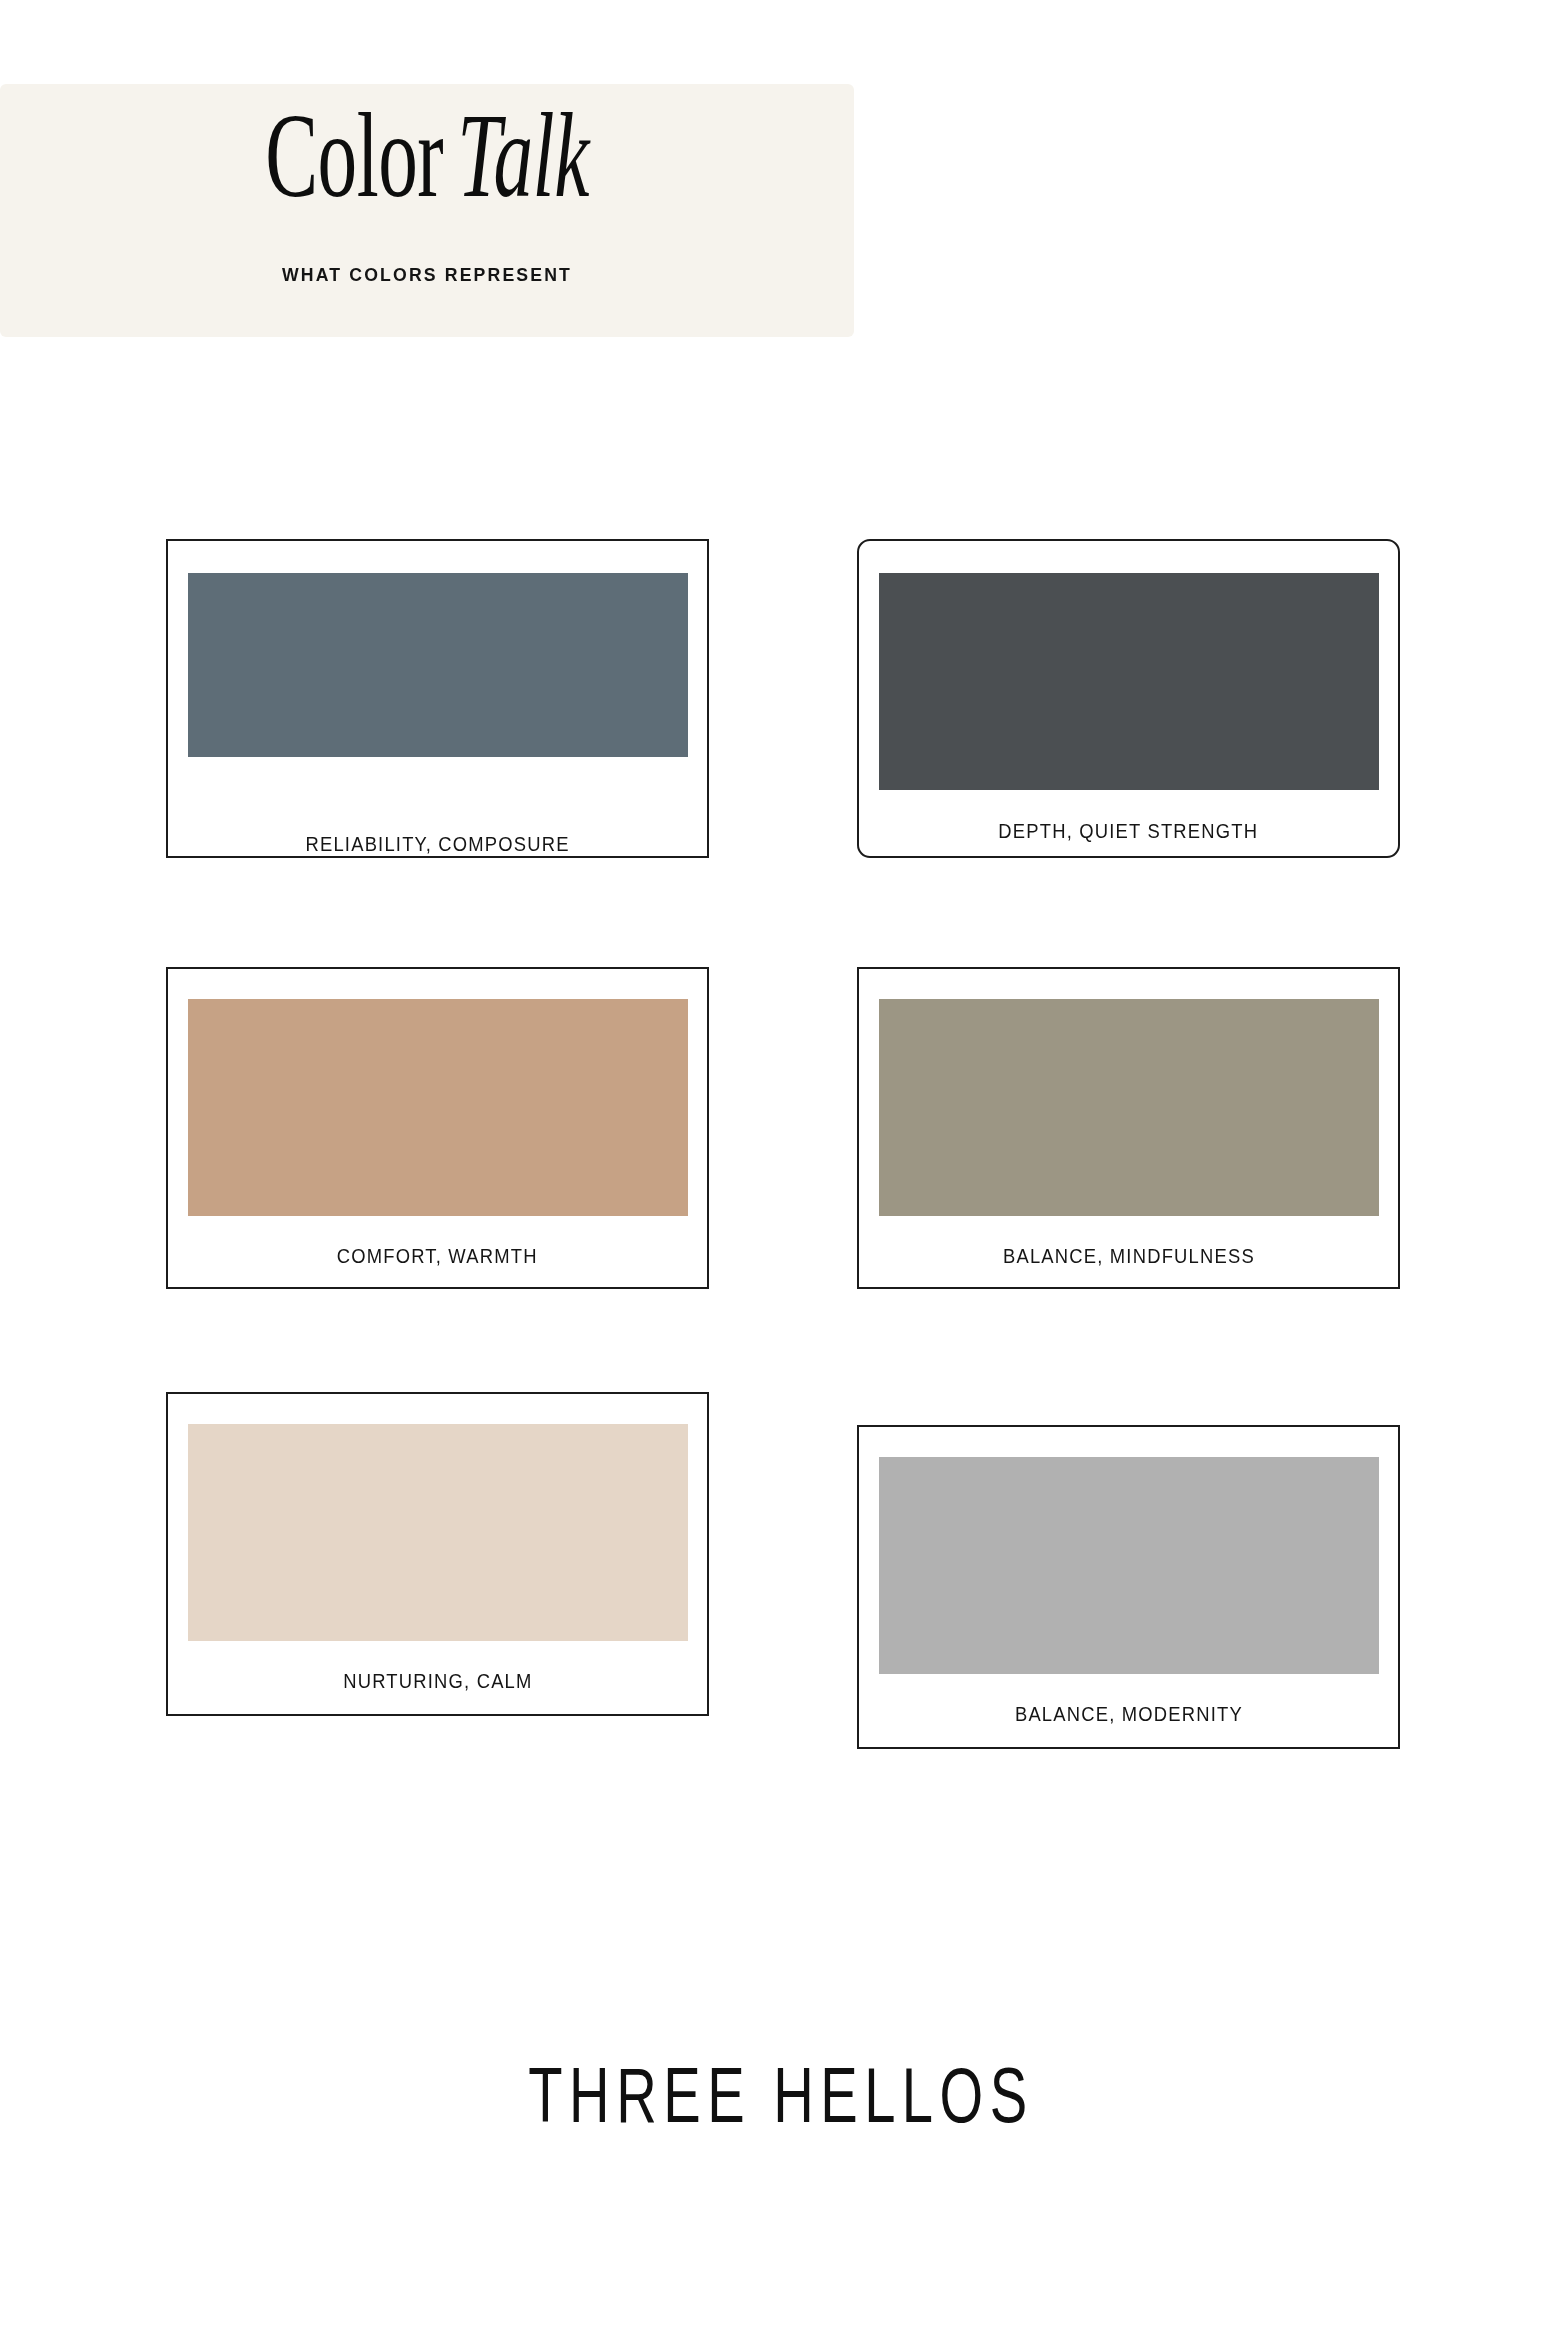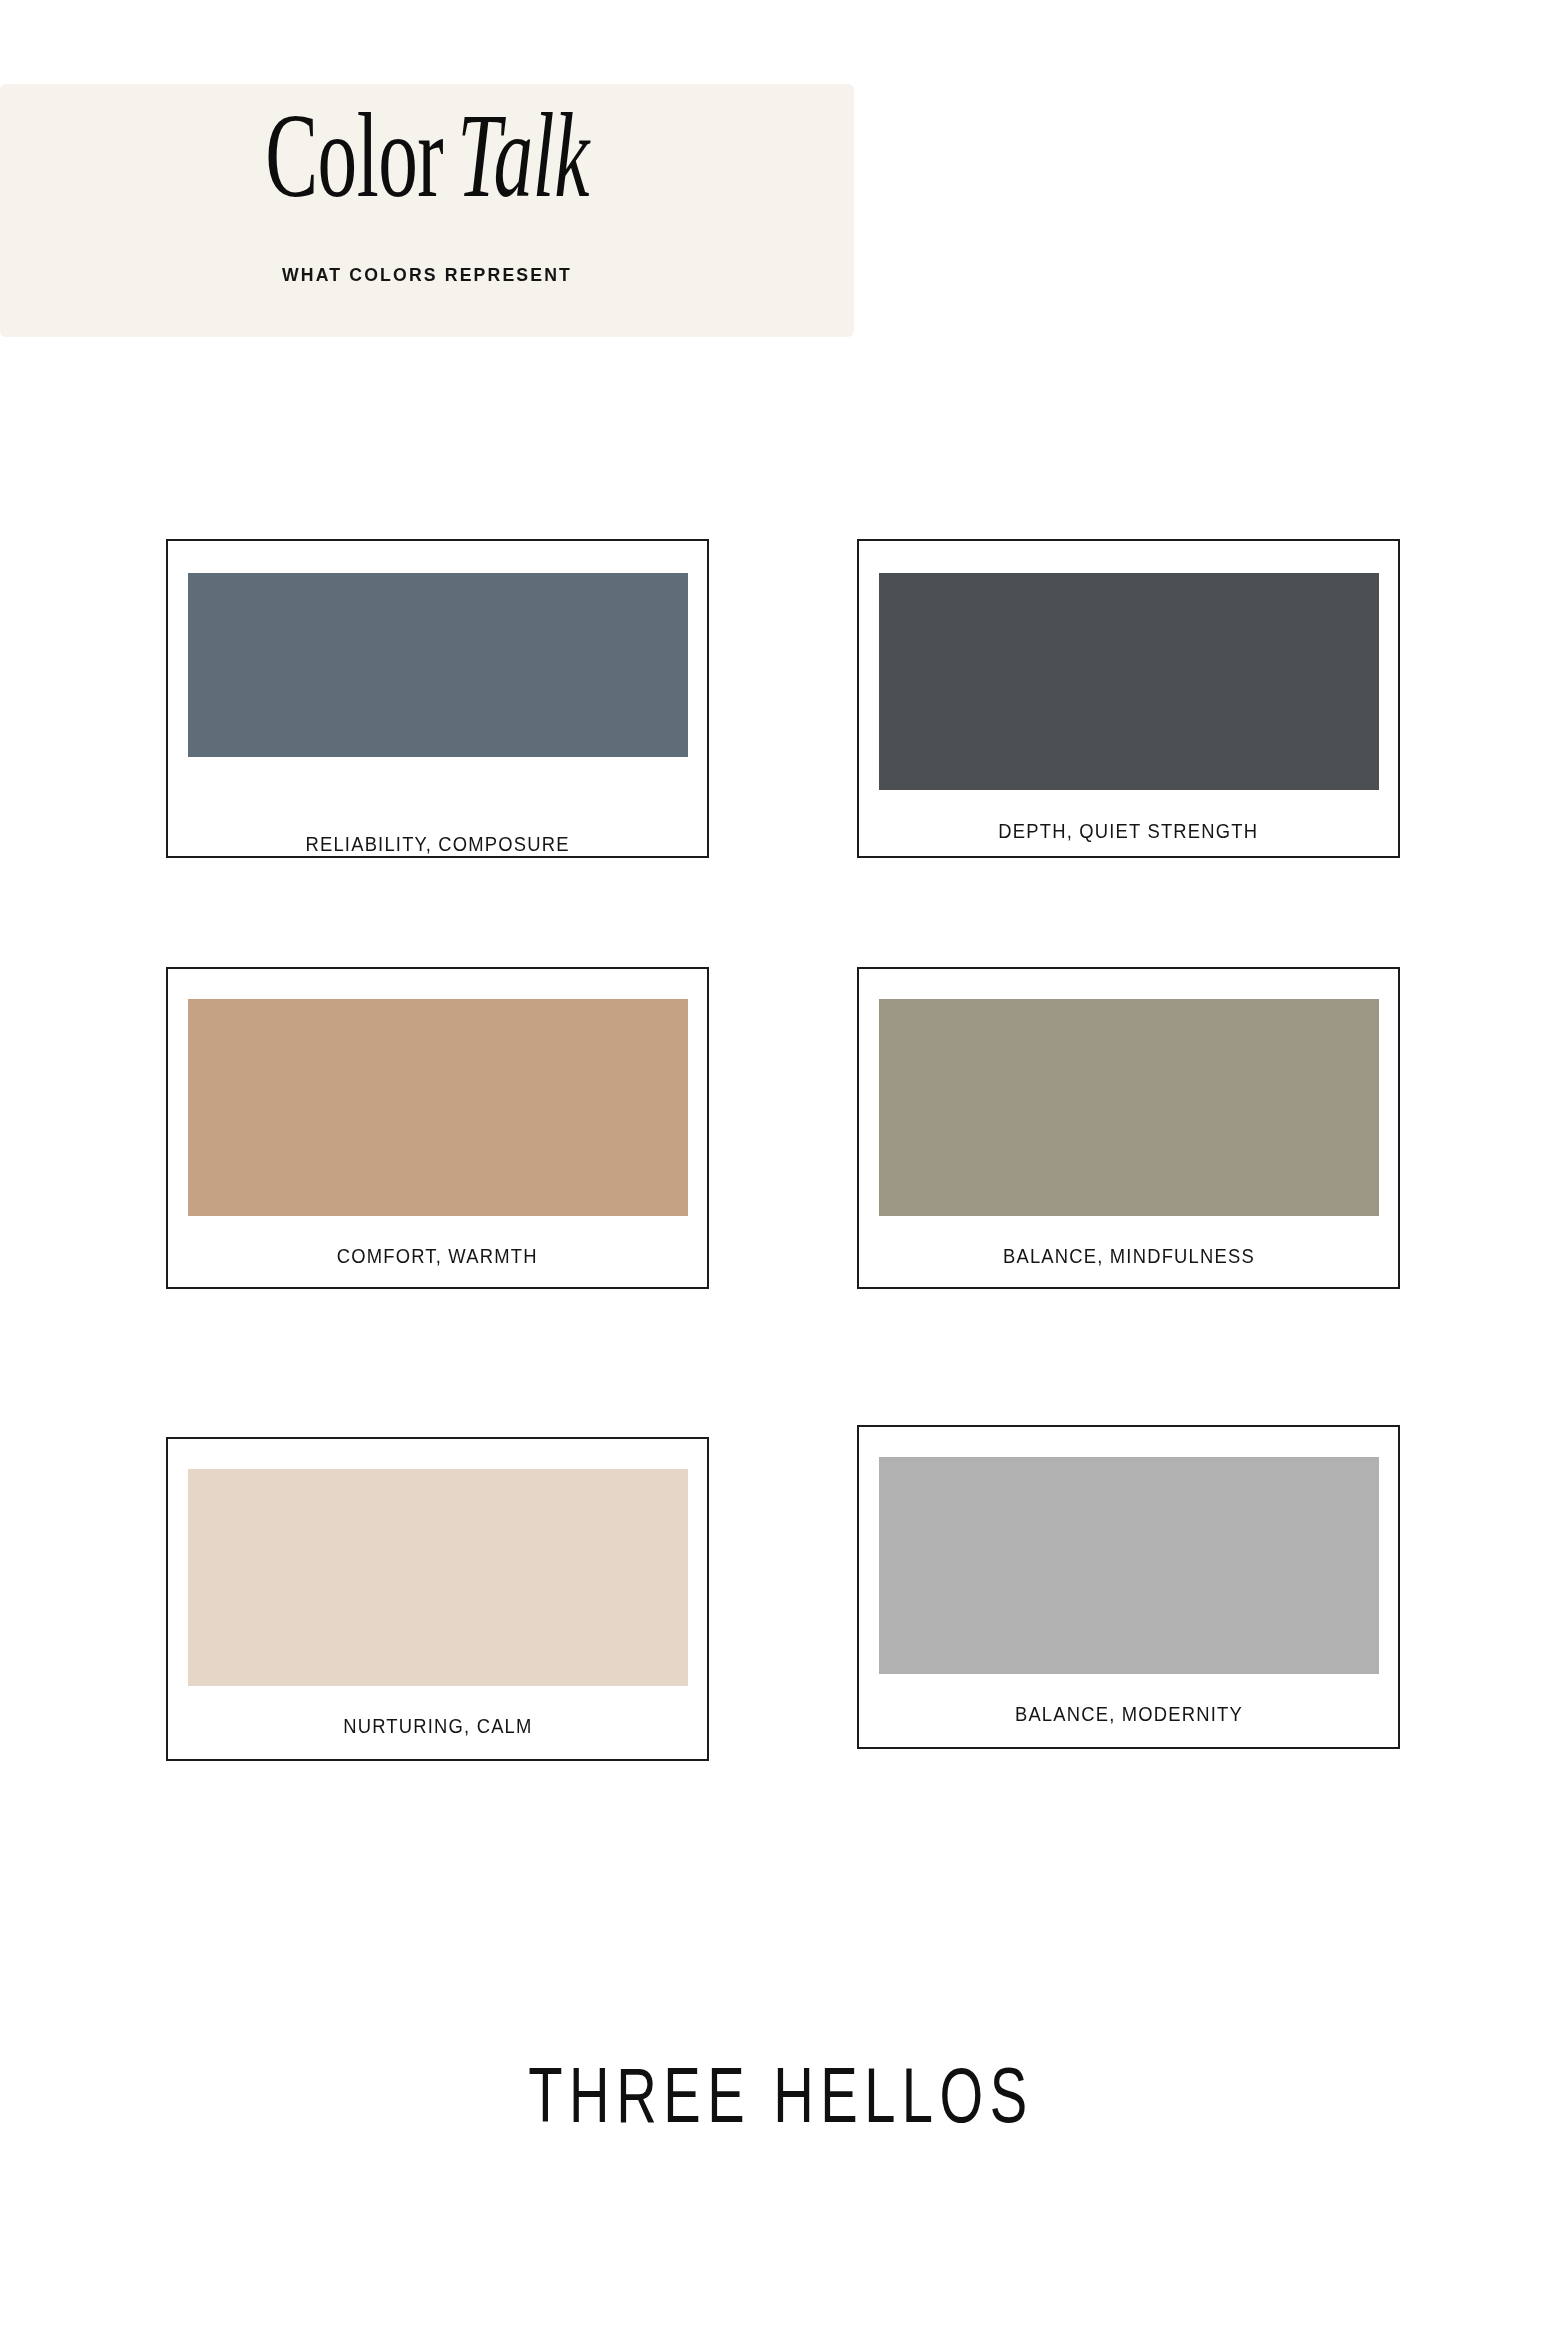--- a/index.html
+++ b/index.html
@@ -161,39 +161,39 @@
     <div class="poster-subtitle">WHAT COLORS REPRESENT</div>
   </div>
 
   <div class="swatch-grid">
 
     <div class="swatch-row row-1">
       <div class="swatch-card col-left" style="border-color: rgb(27, 27, 27); gap: 46px;">
         <div class="swatch-chip" style="background-color: rgb(94, 109, 119);"></div>
         <div class="swatch-label">RELIABILITY, COMPOSURE</div>
       </div>
-      <div class="swatch-card col-right" style="border-color: rgb(27, 27, 27);">
+      <div class="swatch-card col-right" style="border-color: rgb(27, 27, 27); border-radius: 13px;">
         <div class="swatch-chip" style="background-color: rgb(75, 79, 82);"></div>
         <div class="swatch-label">DEPTH, QUIET STRENGTH</div>
       </div>
     </div>
 
     <div class="swatch-row row-2">
       <div class="swatch-card col-left" style="border-color: rgb(27, 27, 27);">
         <div class="swatch-chip" style="background-color: rgb(198, 162, 133);"></div>
         <div class="swatch-label">COMFORT, WARMTH</div>
       </div>
       <div class="swatch-card col-right" style="border-color: rgb(27, 27, 27); margin-left: 43px;">
         <div class="swatch-chip" style="background-color: rgb(156, 150, 132);"></div>
         <div class="swatch-label">BALANCE, MINDFULNESS</div>
       </div>
     </div>
 
     <div class="swatch-row row-3">
-      <div class="swatch-card col-left" style="border-color: rgb(27, 27, 27); margin-top: 45px;">
+      <div class="swatch-card col-left" style="border-color: rgb(27, 27, 27);">
         <div class="swatch-chip" style="background-color: rgb(229, 214, 199);"></div>
         <div class="swatch-label">NURTURING, CALM</div>
       </div>
       <div class="swatch-card col-right" style="border-color: rgb(27, 27, 27); margin-top: 33px;">
         <div class="swatch-chip" style="background-color: rgb(177, 177, 177);"></div>
         <div class="swatch-label">BALANCE, MODERNITY</div>
       </div>
     </div>
 
   </div>

